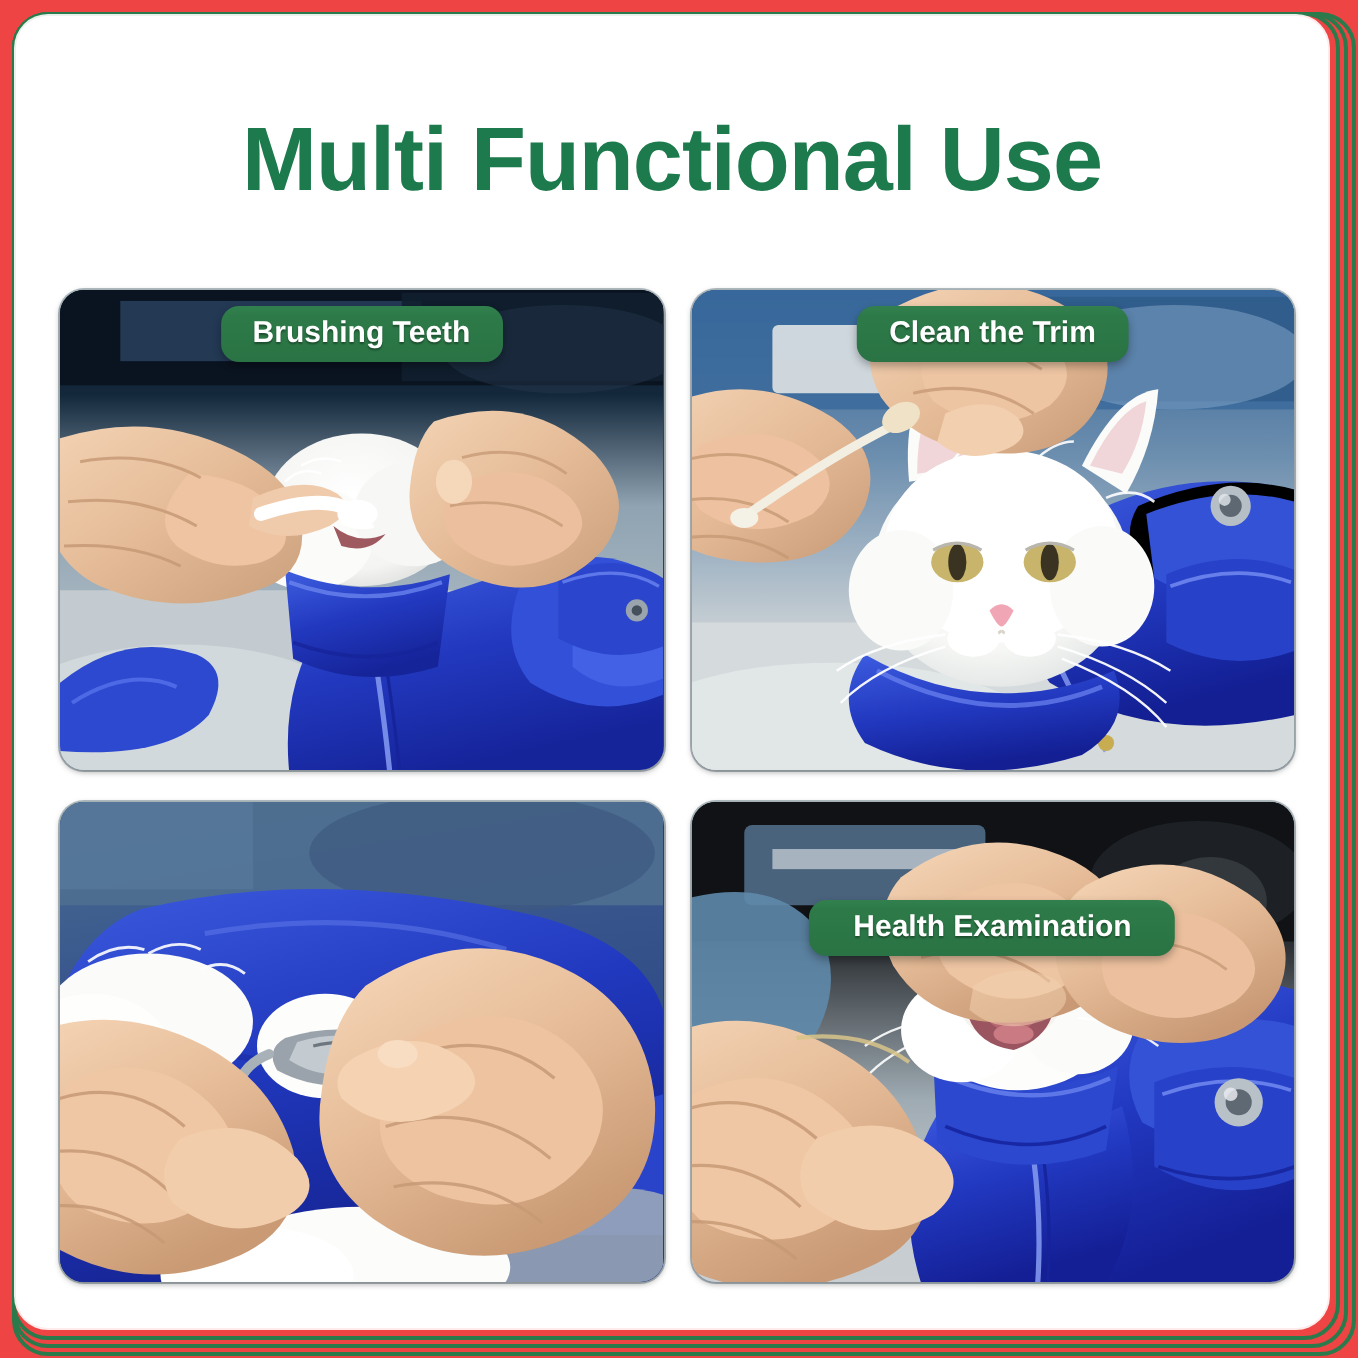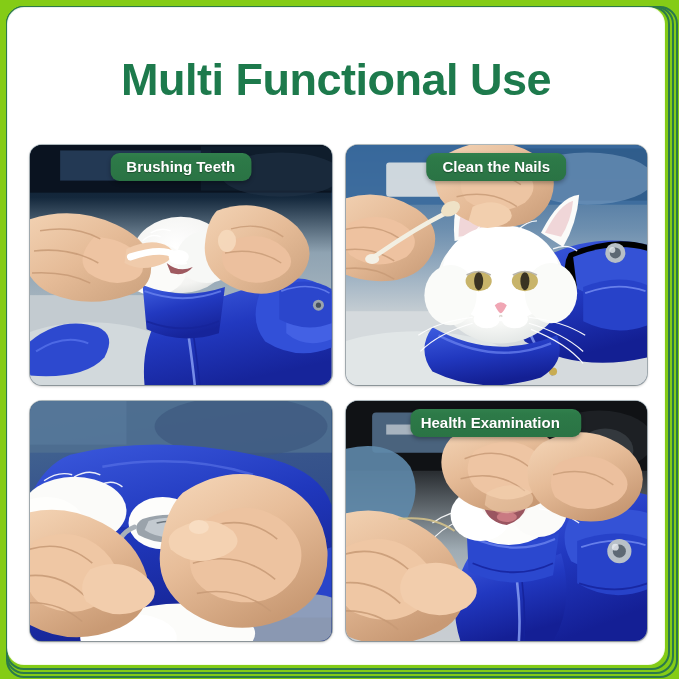--- a/index.html
+++ b/index.html
@@ -13,21 +13,21 @@
     font-family: "Liberation Sans", sans-serif;
     overflow: hidden;
   }
 
   
   .poster {
     position: relative;
     width: 679px;
     height: 679px;
     box-sizing: border-box;
-    background: #84cc16;
+    background: #ef4444;
     overflow: hidden;
   }
   .frame-line {
     position: absolute;
     border: 2px solid #2b7a4b;
     border-radius: 18px;
     background: transparent;
     pointer-events: none;
   }
   .frame-line.l3 { left: 6px;  top: 6px;  right: 1px;  bottom: 1px; }
@@ -102,21 +102,21 @@
     background-color: #2d7a48;
     color: #ffffff;
     font-size: 15px;
     font-weight: bold;
     line-height: 1;
     white-space: nowrap;
     text-shadow: 0 1px 1px rgba(0,0,0,0.35);
     box-shadow: 0 2px 4px rgba(0,0,0,0.3);
     font-family: "Liberation Sans", sans-serif;
   }
-  .badge.wide { padding-left: 10px; padding-right: 22px; }
+  .badge.wide { padding-left: 22px; padding-right: 22px; margin-top: 41px; }
 </style>
 </head>
 <body>
 
 <div class="poster">
 
   <div class="frame-line l3"></div>
   <div class="frame-line l2"></div>
   <div class="frame-line l1"></div>
 
@@ -333,21 +333,21 @@
               <path d="M-6 86 q34 -10 60 8"></path>
               <path d="M-8 106 q32 -6 56 10"></path>
               <path d="M-4 124 q30 -4 52 10"></path>
             </g>
 
             <path d="M28 112 q40 -28 72 -44" stroke="#f2efe2" stroke-width="4.5" stroke-linecap="round" fill="none"></path>
             <ellipse cx="104" cy="64" rx="10" ry="7" fill="#efe2c6" transform="rotate(-28 104 64)"></ellipse>
             <ellipse cx="26" cy="114" rx="7" ry="5" fill="#f4f1e6"></ellipse>
           </svg>
         </div>
-        <div class="badge">Clean the Nails</div>
+        <div class="badge">Clean the Trim</div>
       </div>
 
       <div class="cell">
         <div class="photo">
           <svg viewBox="0 0 300 240" preserveAspectRatio="xMidYMid slice">
             <defs>
               <linearGradient id="c3bg" x1="0" y1="0" x2="0.2" y2="1">
                 <stop offset="0" stop-color="#4a6f93"></stop>
                 <stop offset="0.4" stop-color="#37548c"></stop>
                 <stop offset="1" stop-color="#24407e"></stop>

